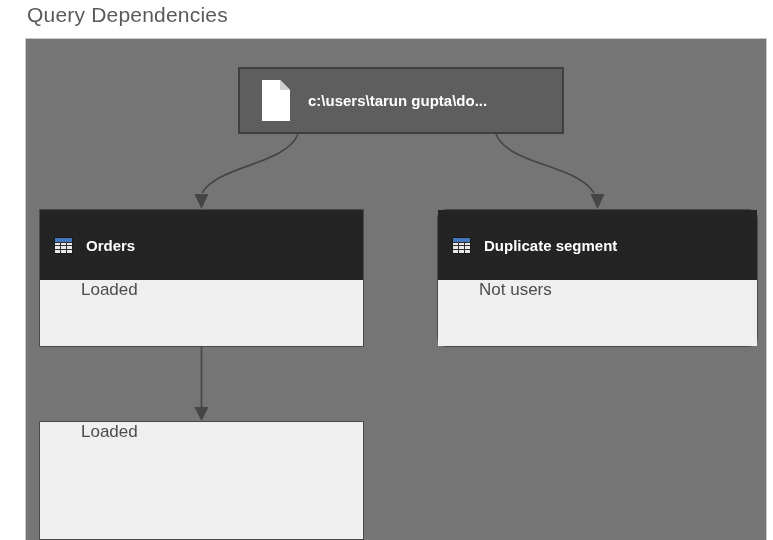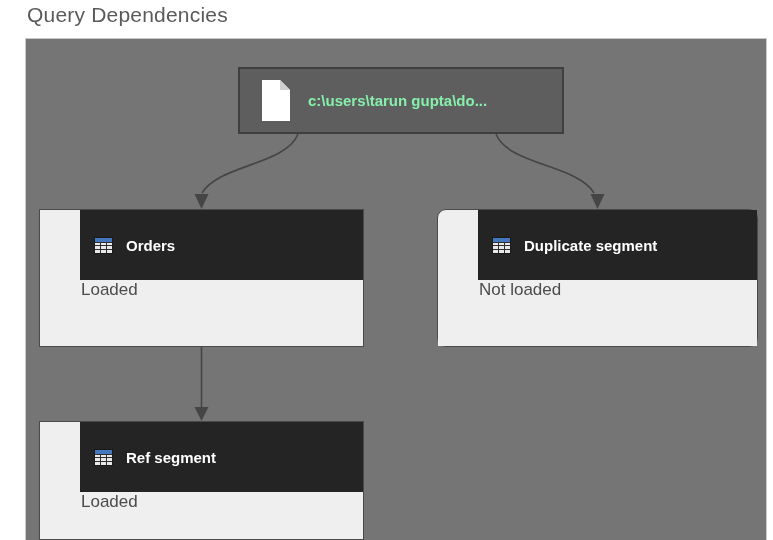--- a/index.html
+++ b/index.html
@@ -48,42 +48,41 @@
     align-items: center;
     cursor: default;
   }
   .file-node .doc-icon {
     margin-left: 22px;
     width: 28px; height: 41px;
     flex: 0 0 auto;
   }
   .file-node .file-label {
     margin-left: 18px;
-    color: #86efac;
+    color: #ffffff;
     font-weight: bold;
     font-size: 15px;
     white-space: nowrap;
     overflow: hidden;
     text-overflow: ellipsis;
     padding-right: 10px;
   }
 
   
   .query-node {
     position: absolute;
     border: 1px solid #4a4a4a;
     background: #efefef;
     cursor: default;
   }
   .query-node .node-header {
     height: 70px;
     background: #242424;
     display: flex;
     align-items: center;
-    margin-left: 40px;
   }
   .query-node .node-header .node-label {
     margin-left: 13px;
     color: #ffffff;
     font-weight: bold;
     font-size: 15px;
     white-space: nowrap;
   }
   .query-node .node-body {
     display: flex;
@@ -196,41 +195,24 @@
               <span class="ti-cell"></span>
               <span class="ti-cell"></span>
             <span class="ti-cell"></span>
               <span class="ti-cell"></span>
               <span class="ti-cell"></span>
           </span>
         </span>
         <span class="node-label">Duplicate segment</span>
       </div>
       <div class="node-body">
-        <span class="node-status">Not loaded</span>
+        <span class="node-status">Not users</span>
       </div>
     </div>
 
     <div class="query-node" id="node-ref">
-      <div class="node-header">
-        <span class="table-icon">
-          <span class="ti-top"></span>
-          <span class="ti-grid">
-            <span class="ti-cell"></span>
-              <span class="ti-cell"></span>
-              <span class="ti-cell"></span>
-            <span class="ti-cell"></span>
-              <span class="ti-cell"></span>
-              <span class="ti-cell"></span>
-            <span class="ti-cell"></span>
-              <span class="ti-cell"></span>
-              <span class="ti-cell"></span>
-          </span>
-        </span>
-        <span class="node-label">Ref segment</span>
-      </div>
       <div class="node-body">
         <span class="node-status">Loaded</span>
       </div>
     </div>
 
   </div>
 </div>
 
 </body></html>

